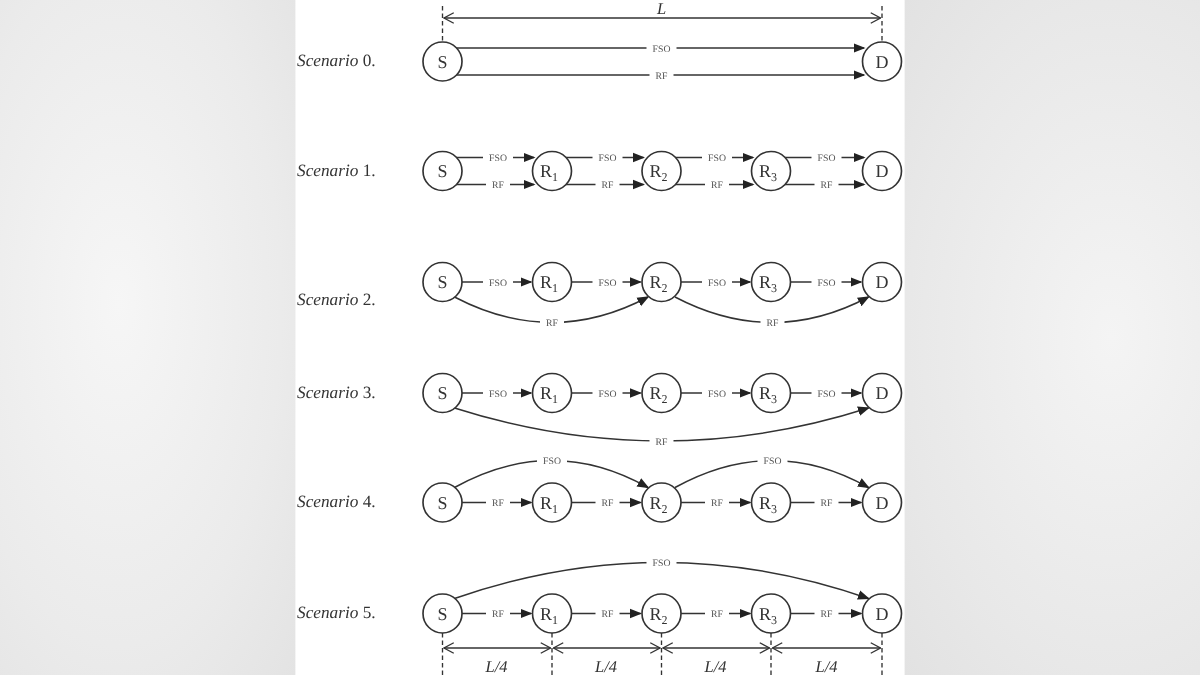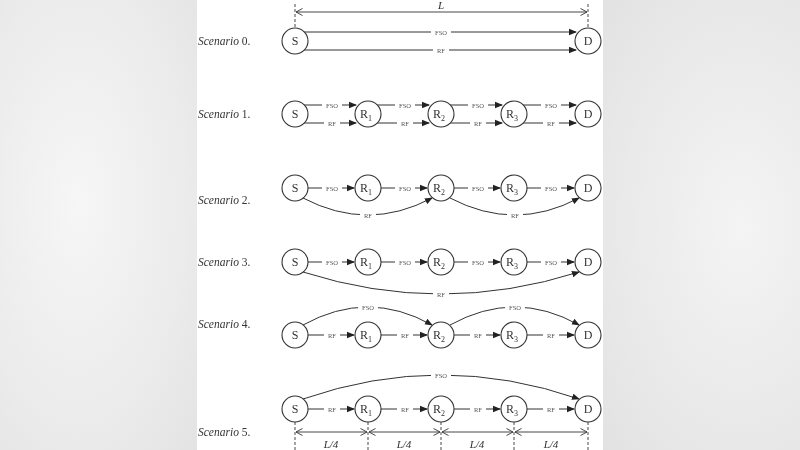--- a/index.html
+++ b/index.html
@@ -34,22 +34,22 @@
 <body>
 
 <div class="bg-left"></div>
 <div class="bg-right"></div>
 <div class="page"></div>
 
 <div class="scen-label" style="top:41px"><span class="it">Scenario</span> <span>0.</span></div>
 <div class="scen-label" style="top:114px"><span class="it">Scenario</span> <span>1.</span></div>
 <div class="scen-label" style="top:200px"><span class="it">Scenario</span> <span>2.</span></div>
 <div class="scen-label" style="top:262px"><span class="it">Scenario</span> <span>3.</span></div>
-<div class="scen-label" style="top:324px"><span class="it">Scenario</span> <span>4.</span></div>
-<div class="scen-label" style="top:432px"><span class="it">Scenario</span> <span>5.</span></div>
+<div class="scen-label" style="top:335px"><span class="it">Scenario</span> <span>4.</span></div>
+<div class="scen-label" style="top:409px"><span class="it">Scenario</span> <span>5.</span></div>
 
 <svg class="diagram" viewBox="0 0 800 450" xmlns="http://www.w3.org/2000/svg">
   <defs>
     <marker id="arr" markerWidth="8" markerHeight="8" refX="7" refY="4" orient="auto" markerUnits="userSpaceOnUse">
       <path d="M0,0.8 L8,4 L0,7.2 Z" fill="#222"></path>
     </marker>
     <marker id="dimR" markerWidth="8" markerHeight="8" refX="7.5" refY="4" orient="auto" markerUnits="userSpaceOnUse">
       <path d="M1,0.5 L7.5,4 L1,7.5" fill="none" stroke="#333" stroke-width="0.9"></path>
     </marker>
     <marker id="dimL" markerWidth="8" markerHeight="8" refX="0.5" refY="4" orient="auto" markerUnits="userSpaceOnUse">

